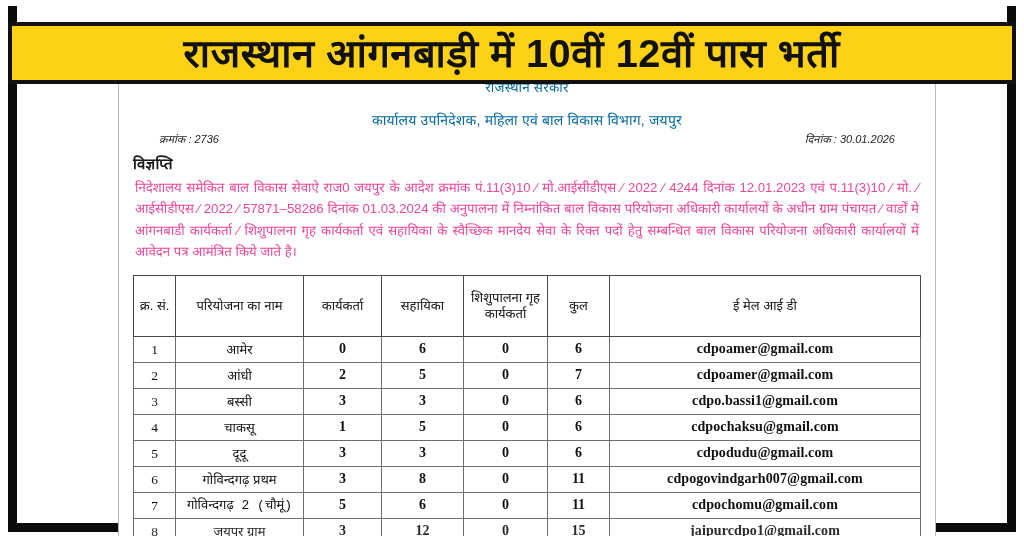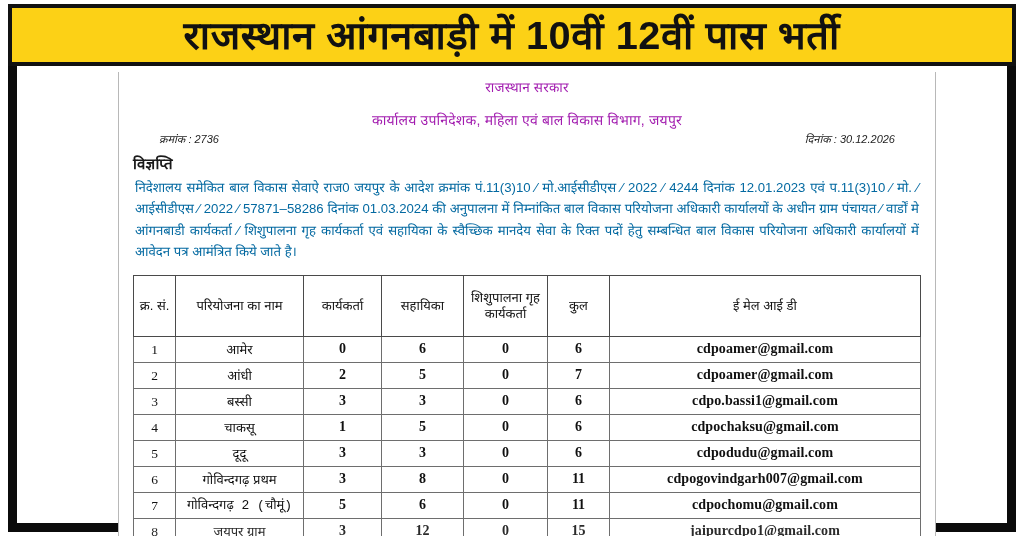--- a/index.html
+++ b/index.html
@@ -12,21 +12,21 @@
     overflow: hidden;
     background: #ffffff;
     font-family: "Liberation Sans", "DejaVu Sans", sans-serif;
     position: relative;
   }
 
   
   #banner {
     position: absolute;
     left: 8px;
-    top: 4px;
+    top: 22px;
     width: 1008px;
     height: 62px;
     background: #FCD116;
     border: 4px solid #111111;
     box-sizing: border-box;
     display: flex;
     align-items: center;
     justify-content: center;
     overflow: hidden;
     z-index: 5;
@@ -74,21 +74,21 @@
   #doc-inner {
     padding: 6px 14px 0 14px;
     font-family: "Liberation Sans", "DejaVu Sans", sans-serif;
   }
 
   
   .gov-line {
     text-align: center;
     font-size: 13.5px;
     line-height: 1.45;
-    color: #a21caf;
+    color: #0369a1;
     letter-spacing: 0.2px;
   }
   .gov-line.sub {
     font-size: 14px;
     margin-top: 12px;
   }
   .meta-row {
     display: flex;
     justify-content: space-between;
     font-size: 11px;
@@ -104,21 +104,21 @@
     margin-top: 7px;
     letter-spacing: 0.3px;
   }
 
   
   #body-para {
     margin-top: 4px;
     font-size: 13.2px;
     line-height: 1.62;
     text-align: justify;
-    color: #0369a1;
+    color: #ec4899;
     padding: 0 2px;
   }
   #body-para p { margin: 0; }
 
   
   #data-table {
     margin-top: 13px;
     width: 100%;
     border-collapse: collapse;
     font-size: 13px;
@@ -179,21 +179,21 @@
 <div id="doc-frame"></div>
 
 <div id="doc-page">
   <div id="doc-inner">
 
     <div class="gov-line">राजस्थान सरकार</div>
     <div class="gov-line sub">कार्यालय उपनिदेशक, महिला एवं बाल विकास विभाग, जयपुर</div>
 
     <div class="meta-row">
       <span>क्रमांक : 2736</span>
-      <span>दिनांक : 30.12.2026</span>
+      <span>दिनांक : 30.01.2026</span>
     </div>
 
     <div class="notice-title">विज्ञप्ति</div>
 
     <div id="body-para">
       <p>निदेशालय समेकित बाल विकास सेवाऐ राज0 जयपुर के आदेश क्रमांक पं.11(3)10 ⁄ मो.आईसीडीएस ⁄ 2022 ⁄ 4244 दिनांक 12.01.2023 एवं प.11(3)10 ⁄ मो. ⁄ आईसीडीएस ⁄ 2022 ⁄ 57871–58286 दिनांक 01.03.2024 की अनुपालना में निम्नांकित बाल विकास परियोजना अधिकारी कार्यालयों के अधीन ग्राम पंचायत ⁄ वार्डों मे आंगनबाडी कार्यकर्ता ⁄ शिशुपालना गृह कार्यकर्ता एवं सहायिका के स्वैच्छिक मानदेय सेवा के रिक्त पदों हेतु सम्बन्धित बाल विकास परियोजना अधिकारी कार्यालयों में आवेदन पत्र आमंत्रित किये जाते है।</p>
     </div>
 
     <table id="data-table">
       <colgroup>

